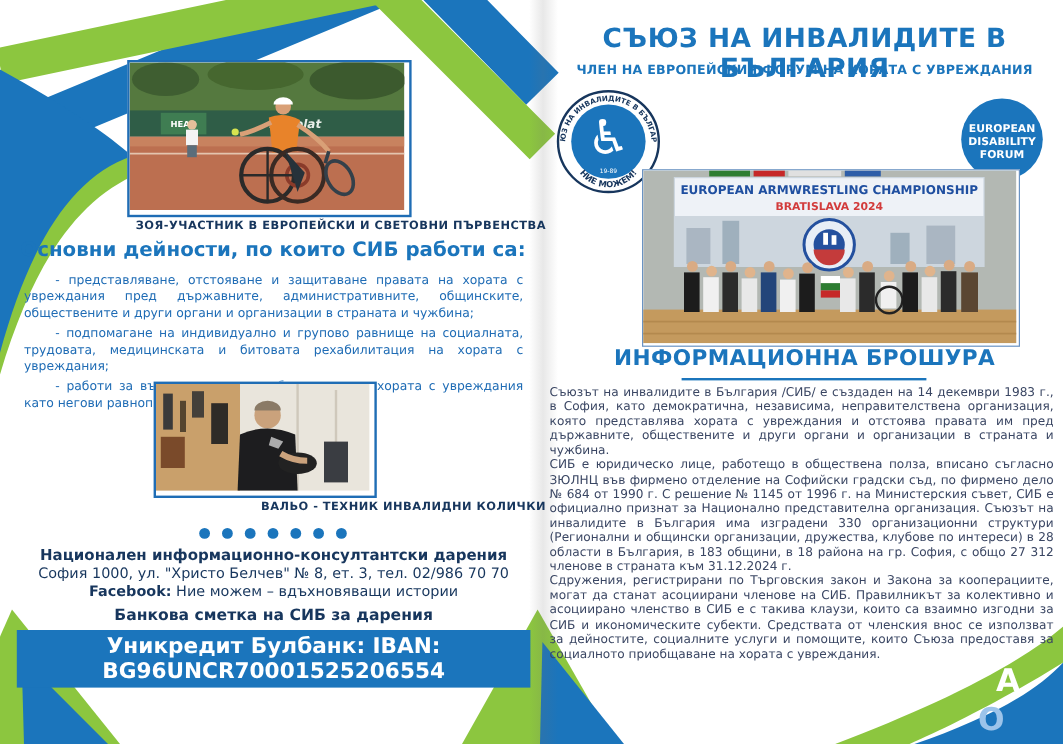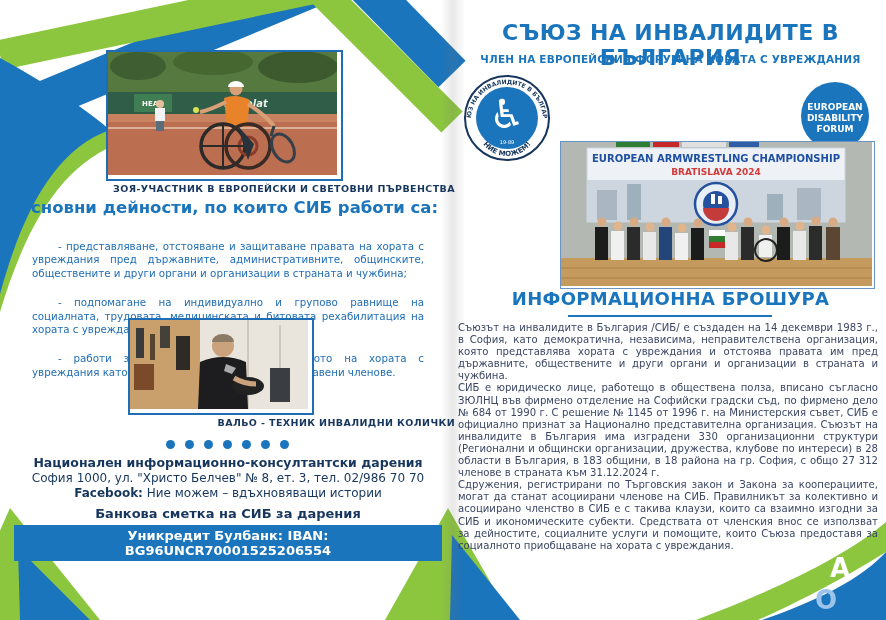--- a/index.html
+++ b/index.html
@@ -14,39 +14,39 @@
   .photo1{left:106px;top:50px;width:233px;height:127px;}
   .photo2{left:128px;top:318px;width:182px;height:93px;}
   .cap{position:absolute;left:0;width:455px;text-align:right;font-size:9.5px;font-weight:bold;
        color:#17365d;letter-spacing:.4px;}
   .cap1{top:183px;}
   .cap2{top:417px;}
   .lh{position:absolute;left:0;top:198px;width:455px;margin:0;text-align:center;
       font-size:16.5px;font-weight:bold;color:#1b75bc;}
   .lbody{position:absolute;left:16px;top:224px;width:424px;font-size:10.3px;line-height:13.4px;
          color:#1f6cb5;text-align:justify;}
-  .lbody p{margin:16px;text-indent:26px;}
+  .lbody p{margin:4px;text-indent:26px;}
   .dots{position:absolute;left:0;top:434px;width:455px;text-align:center;}
   .dots span{display:inline-block;width:9px;height:9px;border-radius:50%;background:#1b75bc;margin:0 5px;}
   .contact{position:absolute;left:14px;top:455px;width:428px;text-align:center;color:#17365d;font-size:12px;}
   .contact .c1{font-weight:bold;font-size:12.5px;}
   .contact .row{margin-top:1px;}
   .contact b{font-weight:bold;}
   .contact a{color:#1155cc;text-decoration:underline;}
   .contact .c5{font-weight:bold;font-size:13px;margin-top:6px;}
   .banner{display:inline-block;margin-top:4px;background:#1b75bc;color:#fff;font-weight:bold;
-          font-size:13px;padding:3px 14px;}
+          font-size:18px;padding:3px 14px;}
   
   .rtitle{position:absolute;left:455px;top:20px;width:431px;margin:0;text-align:center;
           font-size:22px;font-weight:bold;color:#1b75bc;letter-spacing:.4px;}
   .rsub{position:absolute;left:455px;top:53px;width:431px;text-align:center;
         font-size:10.5px;font-weight:bold;color:#1b75bc;letter-spacing:.2px;}
   .sib-logo{position:absolute;left:463px;top:72px;}
   .edf-logo{position:absolute;left:791px;top:78px;}
-  .photo3{left:560px;top:141px;width:313px;height:146px;border:1px solid #6a93c3;}
+  .photo3{left:535px;top:141px;width:313px;height:146px;border:1px solid #6a93c3;}
   .bh{position:absolute;left:455px;top:288px;width:431px;margin:0;text-align:center;
       font-size:18px;font-weight:bold;color:#1b75bc;letter-spacing:.3px;}
   .rule{position:absolute;left:568px;top:315px;width:204px;height:2px;background:#1b75bc;}
   .rbody{position:absolute;left:458px;top:322px;width:420px;font-size:10.1px;line-height:12.1px;
          color:#3a4663;text-align:justify;}
   .rbody p{margin:0;}
   .corner-letter{position:absolute;font-weight:bold;font-size:26px;line-height:1;}
   .corner-a{left:830px;top:555px;color:#ffffff;}
   .corner-o{left:815px;top:587px;color:#9cc4ea;}
 </style>

